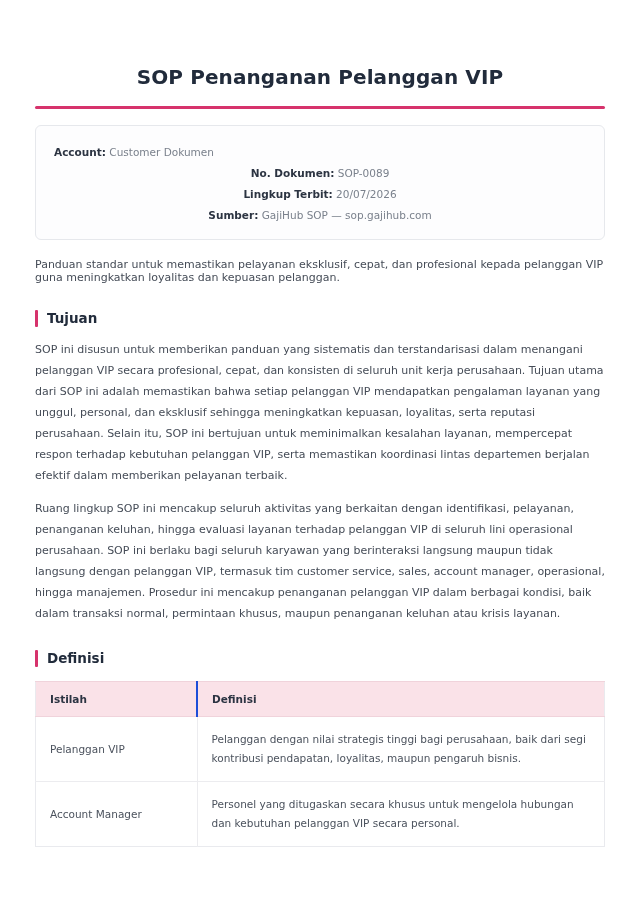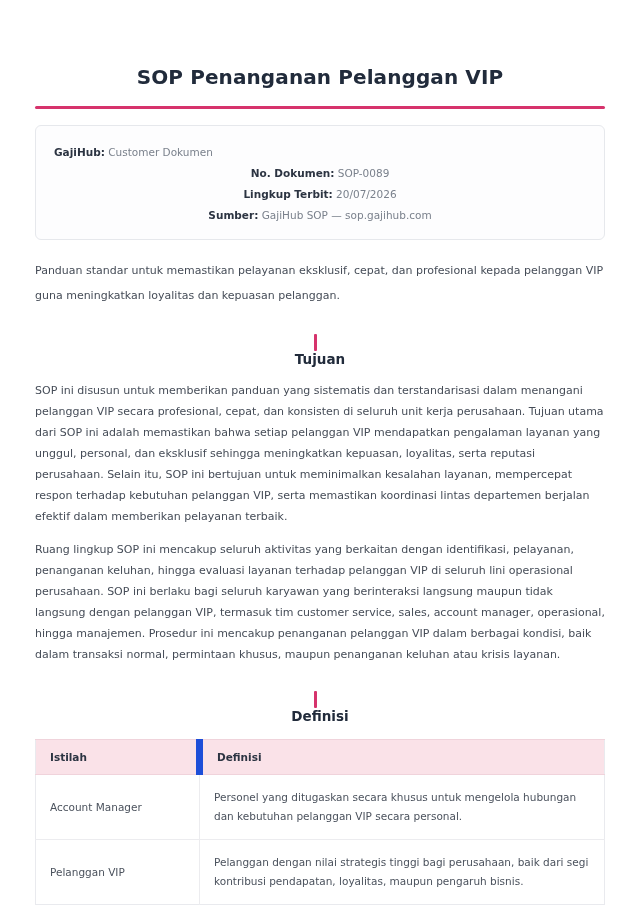--- a/index.html
+++ b/index.html
@@ -60,37 +60,36 @@
   .meta-label {
     font-weight: bold;
     color: #2c3442;
   }
   .meta-value { color: #7a818c; }
 
   
   .intro {
     margin: 18px 0 0 0;
     font-size: 11px;
-    line-height: 25px;
+    line-height: 13px;
     color: #454c57;
   }
   .body-text {
     margin: 12px 0 0 0;
     font-size: 11px;
     line-height: 21px;
     color: #454c57;
     text-align: left;
   }
 
   
   .section-head {
     display: flex;
     align-items: center;
     margin-top: 26px;
-    flex-direction: column;
   }
   .section-bar {
     width: 3px;
     height: 17px;
     background: #d6336c;
     border-radius: 1px;
     margin-right: 9px;
     flex: 0 0 auto;
   }
   .section-title {
@@ -110,21 +109,21 @@
   }
   .def-table th {
     background: #fae2e8;
     color: #2c3442;
     font-size: 10.5px;
     font-weight: bold;
     text-align: left;
     padding: 11px 14px;
     border: 1px solid #f0d3db;
     border-left: none;
-    border-right: 7px solid #1d4ed8;
+    border-right: 2px solid #1d4ed8;
   }
   .def-table th:last-child { border-right: none; }
   .def-table td {
     font-size: 10.5px;
     line-height: 19px;
     color: #4b525d;
     padding: 13px 14px;
     border-top: 1px solid #ececef;
     border-right: 1px solid #ececef;
     vertical-align: middle;
@@ -135,21 +134,21 @@
 </head>
 <body>
 
 <div class="page">
 
   <h1 class="doc-title">SOP Penanganan Pelanggan VIP</h1>
   <div class="title-rule"></div>
 
   <div class="meta-box">
     <div class="meta-row">
-      <span class="meta-label">GajiHub:</span>
+      <span class="meta-label">Account:</span>
       <span class="meta-value">Customer Dokumen</span>
     </div>
     <div class="meta-row">
       <span class="meta-label">No. Dokumen:</span>
       <span class="meta-value">SOP-0089</span>
     </div>
     <div class="meta-row">
       <span class="meta-label">Lingkup Terbit:</span>
       <span class="meta-value">20/07/2026</span>
     </div>
@@ -176,23 +175,23 @@
 
   <table class="def-table">
     <thead>
       <tr>
         <th class="col-term">Istilah</th>
         <th>Definisi</th>
       </tr>
     </thead>
     <tbody>
       <tr>
+        <td class="col-term">Pelanggan VIP</td>
+        <td>Pelanggan dengan nilai strategis tinggi bagi perusahaan, baik dari segi kontribusi pendapatan, loyalitas, maupun pengaruh bisnis.</td>
+      </tr>
+      <tr>
         <td class="col-term">Account Manager</td>
         <td>Personel yang ditugaskan secara khusus untuk mengelola hubungan dan kebutuhan pelanggan VIP secara personal.</td>
-      </tr>
-      <tr>
-        <td class="col-term">Pelanggan VIP</td>
-        <td>Pelanggan dengan nilai strategis tinggi bagi perusahaan, baik dari segi kontribusi pendapatan, loyalitas, maupun pengaruh bisnis.</td>
       </tr>
     </tbody>
   </table>
 
 </div>
 
 </body></html>

